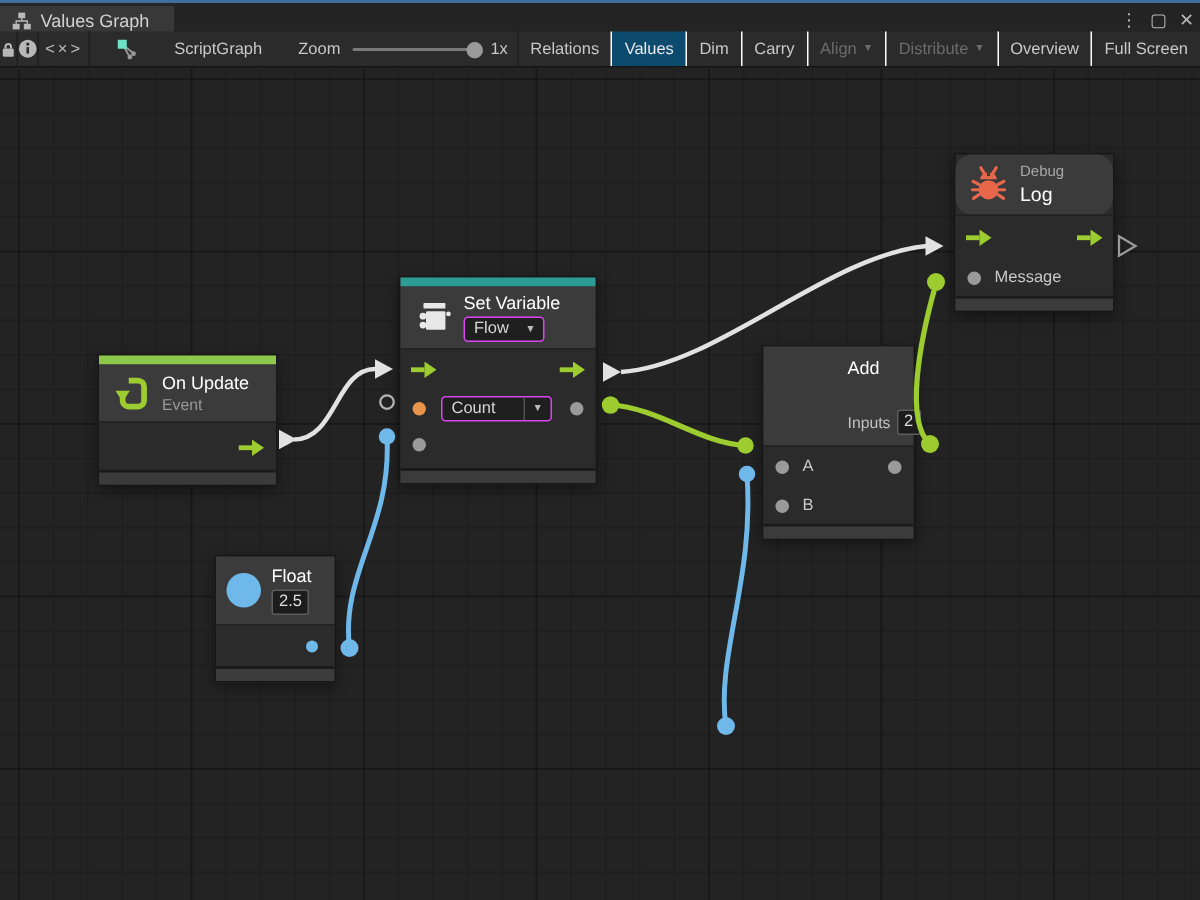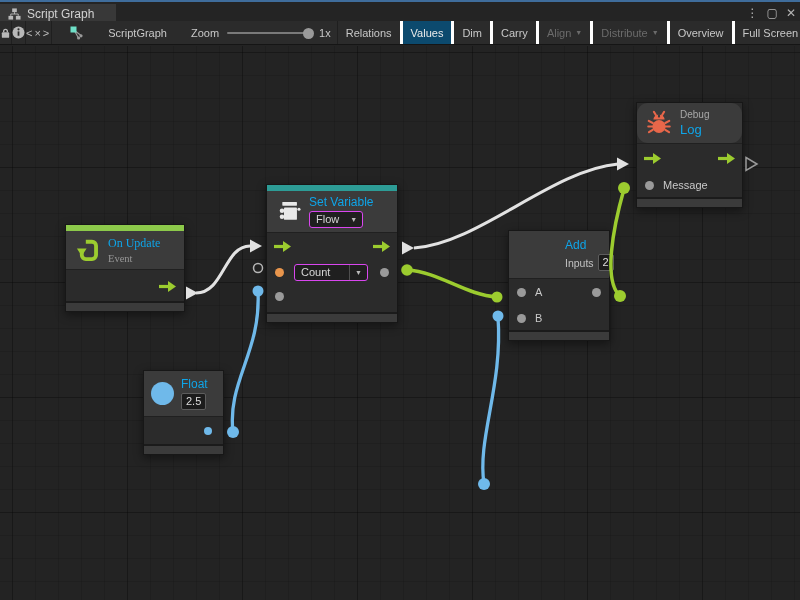--- a/index.html
+++ b/index.html
@@ -10,21 +10,21 @@
   
   .titlebar { position:absolute; top:0; left:0; width:800px; height:21px; background:#242424; border-top:2px solid #3f6d9c; }
   .tab { position:absolute; left:0; top:2px; height:19px; width:116px; background:#383838; display:flex; align-items:center; gap:6px; padding:0 8px; }
   .tab-title { font-size:12px; color:#d2d2d2; }
   .win-controls { position:absolute; right:4px; top:3px; display:flex; align-items:center; gap:8px; color:#b4b4b4; }
   .win-glyph { font-size:12px; line-height:16px; cursor:default; }
 
   
   .toolbar { position:absolute; top:21px; left:0; width:800px; height:24px; background:#2b2b2b; border-bottom:1px solid #151515; display:flex; align-items:stretch; font-size:11px; color:#c8c8c8; }
   .tool-group { display:flex; align-items:center; justify-content:center; border-right:1px solid #1f1f1f; }
-  .tbtn { display:flex; align-items:center; justify-content:center; padding:0 8px; border-right:3px solid #ffffff; white-space:nowrap; cursor:default; }
+  .tbtn { display:flex; align-items:center; justify-content:center; padding:0 8px; border-right:1px solid #ffffff; white-space:nowrap; cursor:default; }
   .tbtn.active { background:#0c4a6e; color:#eaeaea; }
   .tbtn.disabled { color:#6b6b6b; }
   .tbtn .dd-arrow { font-size:7px; margin-left:4px; }
   .breadcrumb { display:flex; align-items:center; gap:24px; padding:0 10px; margin-left:8px; }
   .zoom-area { display:flex; align-items:center; gap:8px; padding:0 6px 0 14px; }
   .zoom-track { position:relative; width:84px; height:2px; background:#7a7a7a; border-radius:1px; }
   .zoom-handle { position:absolute; right:-3px; top:-4px; width:11px; height:11px; border-radius:50%; background:#9a9a9a; }
 
   
   .canvas { position:absolute; left:0; top:46px; width:800px; height:554px; background-color:#232323;
@@ -34,21 +34,21 @@
       linear-gradient(rgba(0,0,0,.10) 1px, transparent 1px),
       linear-gradient(90deg, rgba(0,0,0,.10) 1px, transparent 1px);
     background-size:115px 115px,115px 115px,23px 23px,23px 23px;
     background-position:12px 6px,12px 6px,12px 6px,12px 6px; }
 
   
   .node { position:absolute; background:#2c2c2c; border:1px solid #171717; box-shadow:0 3px 9px rgba(0,0,0,.45); z-index:2; }
   .colorbar { height:6px; }
   .node-header { background:#3b3b3b; display:flex; align-items:center; gap:7px; padding:5px 8px; }
   .hdr-col { display:flex; flex-direction:column; gap:2px; }
-  .node-title { font-size:12px; color:#0ea5e9; white-space:nowrap; }
+  .node-title { font-size:12px; color:#ffffff; white-space:nowrap; }
   .node-sub { font-size:10.5px; color:#989898; }
   .node-super { font-size:10px; color:#a8a8a8; }
   .node-body { background:#2b2b2b; border-top:1px solid #202020; position:relative; }
   .node-footer { height:10px; background:#3b3b3b; border-top:2px solid #1b1b1b; }
   .prow { position:relative; display:flex; align-items:center; }
   .dot { width:9px; height:9px; border-radius:50%; background:#9a9a9a; flex:none; }
   .dot.orange { background:#e8954c; }
   .dot.sm-blue { width:8px; height:8px; background:#6fb9ea; }
   .dot.sm-mint { width:8px; height:8px; background:#80ead2; }
   .plabel { font-size:11px; color:#c9c9c9; margin-left:9px; }
@@ -69,21 +69,21 @@
   <div class="titlebar">
     <div class="tab">
       <svg width="13" height="12" viewBox="0 0 14 12">
         <g fill="#b9b9b9">
           <rect x="4.5" y="0" width="5" height="4"></rect>
           <rect x="0.5" y="8" width="5" height="4"></rect>
           <rect x="8.5" y="8" width="5" height="4"></rect>
         </g>
         <path d="M7 4 V6 M3 8 V6 H11 V8" stroke="#b9b9b9" stroke-width="1" fill="none"></path>
       </svg>
-      <span class="tab-title">Script Graph</span>
+      <span class="tab-title">Values Graph</span>
     </div>
     <div class="win-controls">
       <span class="win-glyph">⋮</span>
       <span class="win-glyph">▢</span>
       <span class="win-glyph">✕</span>
     </div>
   </div>
 
   <div class="toolbar">
     <div class="tool-group" style="width:25px">
@@ -141,21 +141,21 @@
     <div class="tbtn">
         <span>Overview</span>
       </div>
     <div class="tbtn" style="border-right:none">
         <span>Full Screen</span>
       </div>
   </div>
 
   <div class="canvas"></div>
 
-  <div class="node" style="left:65px; top:224px; width:120px;font-family:Liberation Serif, serif;">
+  <div class="node" style="left:65px; top:236px; width:120px;">
     <div class="colorbar" style="background:#8cc94a"></div>
     <div class="node-header">
       <svg width="27" height="27" viewBox="0 0 24 24">
         <path d="M10.5 4.2 H16 A3.6 3.6 0 0 1 19.6 7.8 V16 A3.6 3.6 0 0 1 16 19.6 H10.5 A3.6 3.6 0 0 1 6.9 16 V11.4" fill="none" stroke-width="3.4" stroke="#9ccc2f"></path>
         <polygon points="2.6,10.2 11.2,10.2 6.9,16.8" fill="#9ccc2f"></polygon>
       </svg>
       <div class="hdr-col">
         <span class="node-title">On Update</span>
         <span class="node-sub">Event</span>
       </div>
@@ -215,21 +215,21 @@
     <div class="node-footer"></div>
   </div>
 
   <div class="node" style="left:508px; top:230px; width:102px;">
     <div class="node-header" style="padding:7px 8px;gap:48px;">
       <svg width="29" height="29" viewBox="0 0 24 24" fill="#e8e8e8">
         <path d="M10.3 3.8 h3.4 v6.5 h6.5 v3.4 h-6.5 v6.5 h-3.4 v-6.5 H3.8 v-3.4 h6.5 z"></path>
       </svg>
       <div class="hdr-col">
         <span class="node-title">Add</span>
-        <span style="display:flex; align-items:center; gap:4px;">
+        <span style="display:flex; align-items:center; gap:4px;margin-top:19px;">
           <span class="node-sub" style="color:#c2c2c2">Inputs</span>
           <span class="value-box">2</span>
         </span>
       </div>
     </div>
     <div class="node-body" style="height:52px;">
       <div class="prow" style="height:26px; padding:0 8px;">
         <span class="dot"></span>
         <span class="plabel">A</span>
         <span class="dot" style="margin-left:auto"></span>

